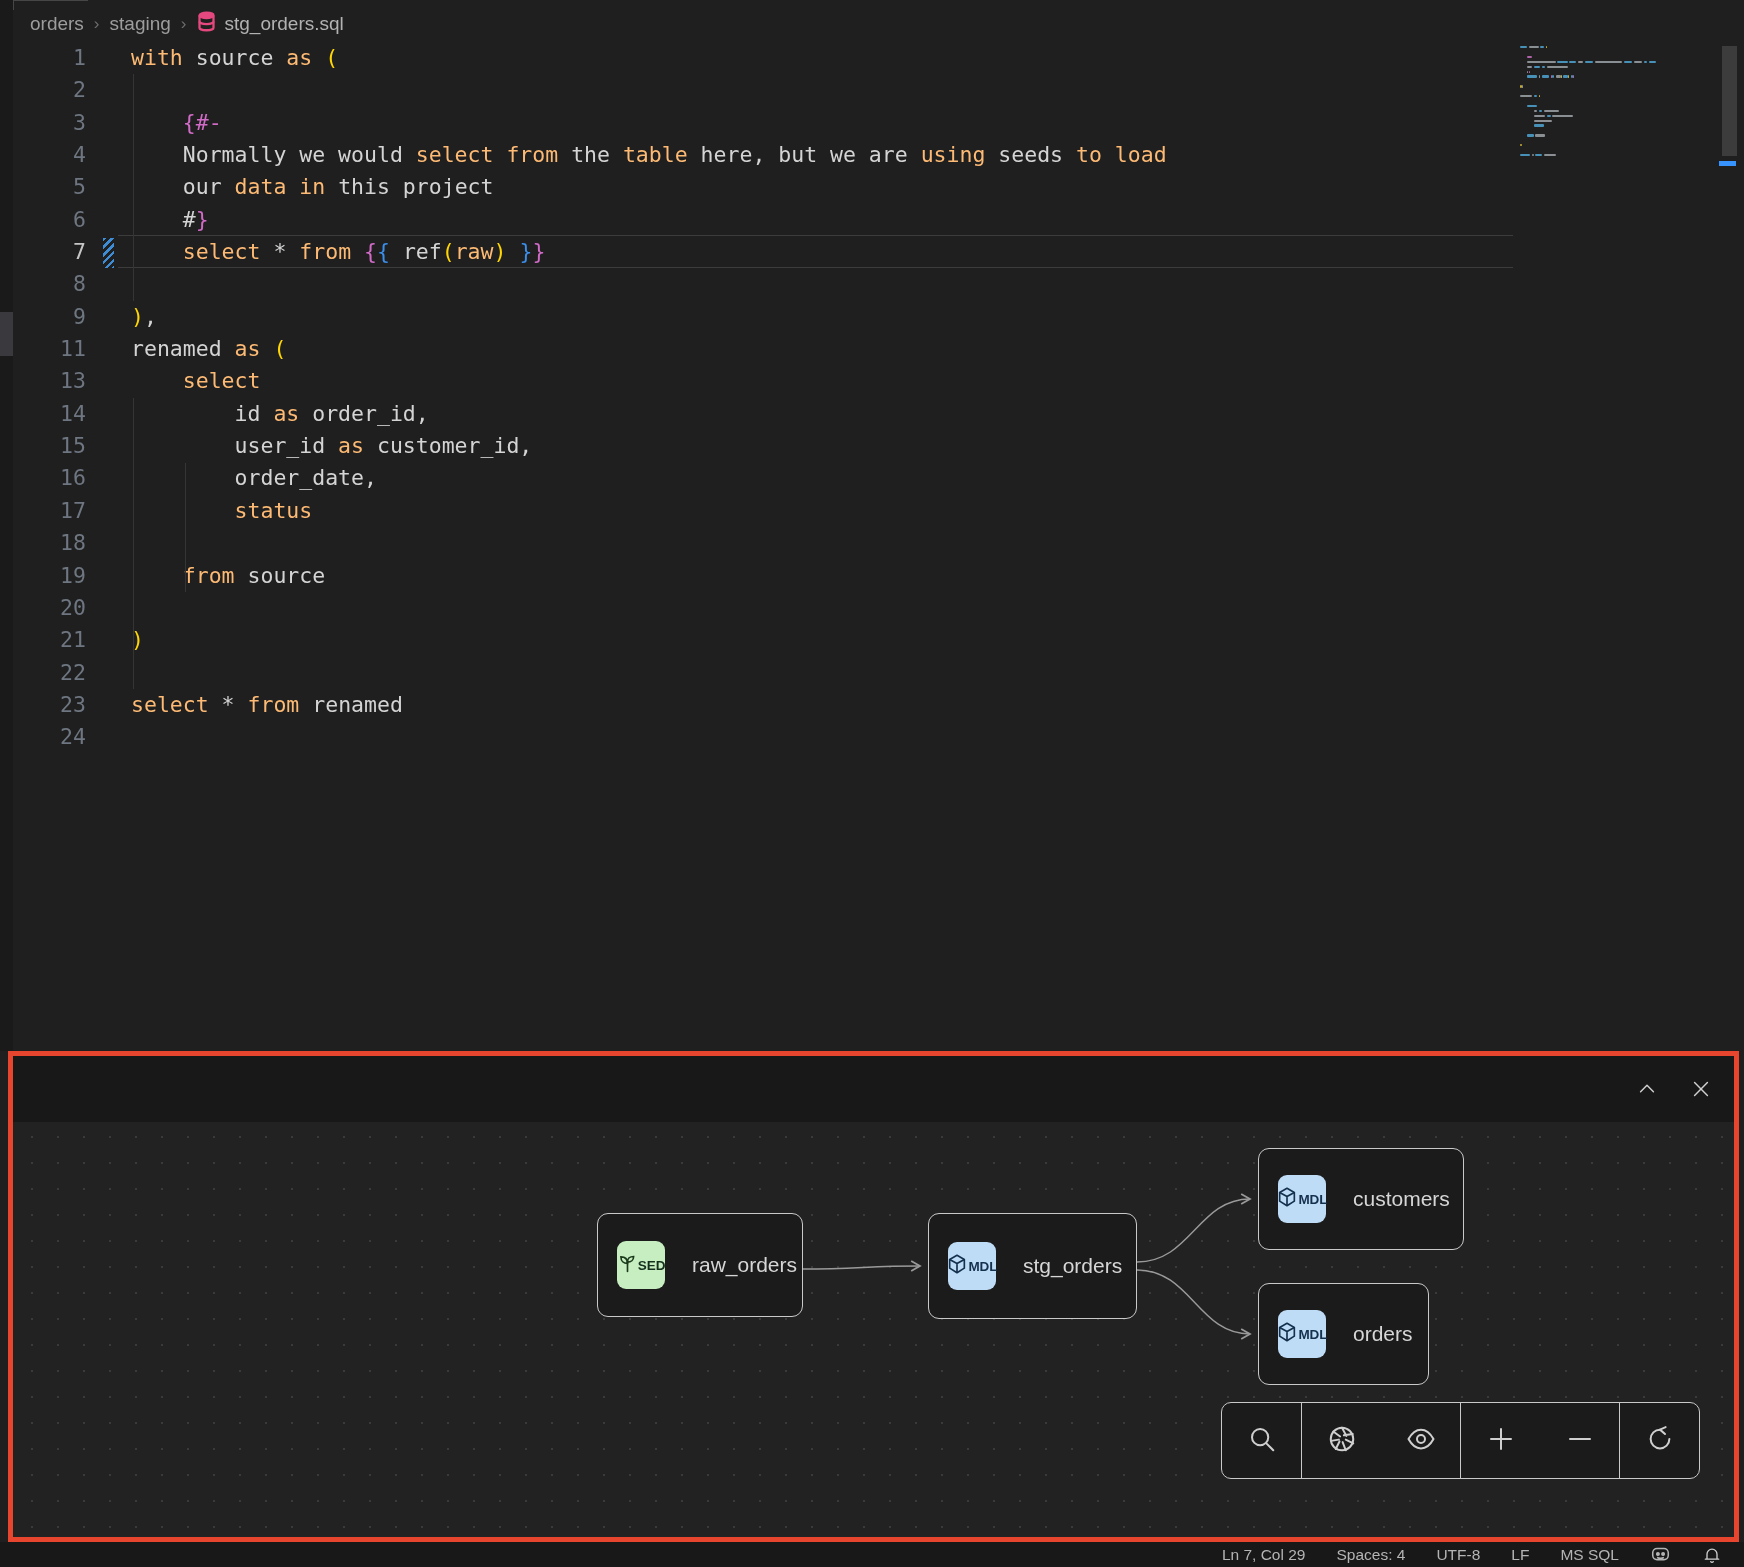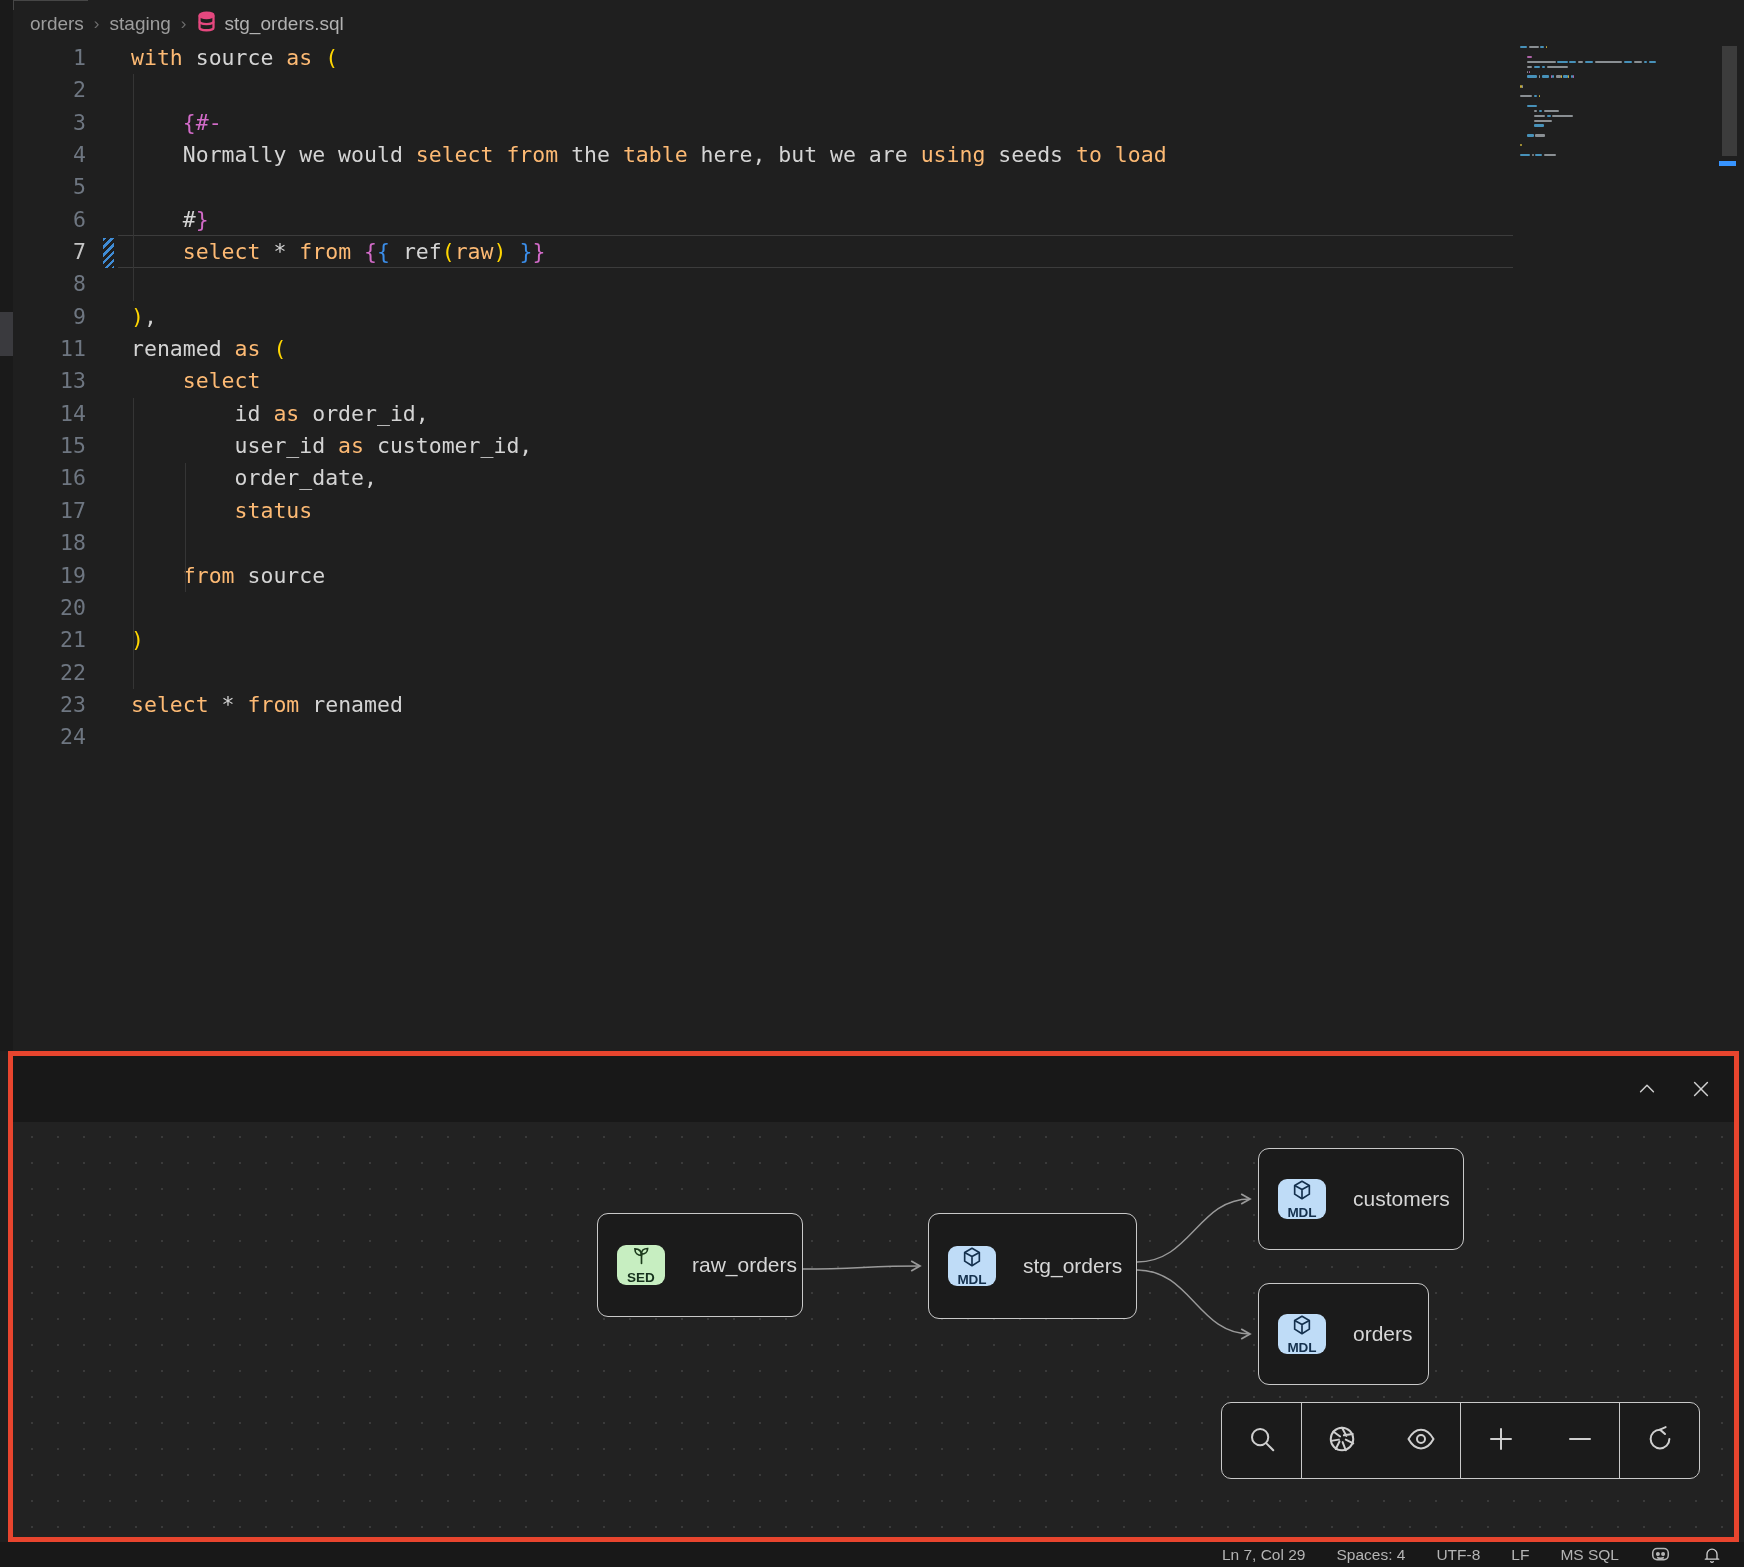--- a/index.html
+++ b/index.html
@@ -49,21 +49,21 @@
   .ptab.active { color:#e8e8e8; }
   .ptab.active::after { content:""; position:absolute; left:0; right:0; bottom:6px; height:3px; background:#2e7cd6; }
   .panel-actions { position:absolute; right:22px; top:0; height:66px; display:flex; align-items:center; gap:32px; }
   .panel-actions .icon-btn { width:22px; height:22px; display:flex; align-items:center; justify-content:center; cursor:pointer; }
   .canvas { position:absolute; left:0; top:66px; width:1721px; height:415px; background:#222222;
     background-image:radial-gradient(circle, #3a3a3a 1.3px, rgba(0,0,0,0) 1.4px);
     background-size:26px 26px; background-position:6px 2px; overflow:hidden; }
   .edges-svg { position:absolute; left:0; top:0; }
   .lnode { position:absolute; background:#1b1b1b; border:1.5px solid #c9c9c9; border-radius:11px;
     display:flex; align-items:center; padding-left:19px; gap:27px; }
-  .badge { width:48px; height:40px; border-radius:9px; display:flex; flex-direction:column;
+  .badge { width:48px; height:48px; border-radius:9px; display:flex; flex-direction:row;
     align-items:center; justify-content:center; flex:none; }
   .badge .btxt { font-size:13.5px; font-weight:bold; color:#15301c; line-height:14px; margin-top:1px; }
   .lnode .nlabel { font-size:21px; color:#d6d6d6; }
   .graph-toolbar { position:absolute; left:1208px; top:280px; width:479px; height:77px;
     border:1.5px solid #c9c9c9; border-radius:10px; background:#1b1b1b; display:flex; }
   .gt-btn { flex:1; display:flex; align-items:center; justify-content:center; cursor:pointer; }
   .gt-btn.divider { border-left:1.5px solid #c9c9c9; }
   
   .statusbar { position:absolute; left:0; top:1542px; width:1744px; height:25px; background:#181818;
     display:flex; align-items:center; justify-content:flex-end; gap:31px; padding-right:22px;
@@ -94,21 +94,21 @@
           </svg></span>
       <span>stg_orders.sql</span>
     </span>
   </div>
 
   <div class="code-area" id="code-area">
       <div class="code-line"><div class="ln">1</div><div class="gmark"></div><div class="code-text"><span class="tok-kw">with</span><span class="tok-pl"> source </span><span class="tok-kw">as</span><span class="tok-pl"> </span><span class="tok-y">(</span></div></div>
       <div class="code-line"><div class="ln">2</div><div class="gmark"></div><div class="code-text"></div></div>
       <div class="code-line"><div class="ln">3</div><div class="gmark"></div><div class="code-text"><span class="tok-m">    {#-</span></div></div>
       <div class="code-line"><div class="ln">4</div><div class="gmark"></div><div class="code-text"><span class="tok-pl">    Normally we would </span><span class="tok-kw">select</span><span class="tok-pl"> </span><span class="tok-kw">from</span><span class="tok-pl"> the </span><span class="tok-kw">table</span><span class="tok-pl"> here, but we are </span><span class="tok-kw">using</span><span class="tok-pl"> seeds </span><span class="tok-kw">to</span><span class="tok-pl"> </span><span class="tok-kw">load</span></div></div>
-      <div class="code-line"><div class="ln">5</div><div class="gmark"></div></div>
+      <div class="code-line"><div class="ln">5</div><div class="gmark"></div><div class="code-text"><span class="tok-pl">    our </span><span class="tok-kw">data</span><span class="tok-pl"> </span><span class="tok-kw">in</span><span class="tok-pl"> this project</span></div></div>
       <div class="code-line"><div class="ln">6</div><div class="gmark"></div><div class="code-text"><span class="tok-pl">    #</span><span class="tok-m">}</span></div></div>
       <div class="code-line"><div class="ln active">7</div><div class="gmark"></div><div class="code-text"><span class="tok-pl">    </span><span class="tok-kw">select</span><span class="tok-pl"> * </span><span class="tok-kw">from</span><span class="tok-pl"> </span><span class="tok-m">{</span><span class="tok-bl">{</span><span class="tok-pl"> ref</span><span class="tok-y">(</span><span class="tok-kw">raw</span><span class="tok-y">)</span><span class="tok-pl"> </span><span class="tok-bl">}</span><span class="tok-m">}</span></div></div>
       <div class="code-line"><div class="ln">8</div><div class="gmark"></div><div class="code-text"></div></div>
       <div class="code-line"><div class="ln">9</div><div class="gmark"></div><div class="code-text"><span class="tok-y">)</span><span class="tok-pl">,</span></div></div>
       <div class="code-line"><div class="ln">11</div><div class="gmark"></div><div class="code-text"><span class="tok-pl">renamed </span><span class="tok-kw">as</span><span class="tok-pl"> </span><span class="tok-y">(</span></div></div>
       <div class="code-line"><div class="ln">13</div><div class="gmark"></div><div class="code-text"><span class="tok-pl">    </span><span class="tok-kw">select</span></div></div>
       <div class="code-line"><div class="ln">14</div><div class="gmark"></div><div class="code-text"><span class="tok-pl">        id </span><span class="tok-kw">as</span><span class="tok-pl"> order_id,</span></div></div>
       <div class="code-line"><div class="ln">15</div><div class="gmark"></div><div class="code-text"><span class="tok-pl">        user_id </span><span class="tok-kw">as</span><span class="tok-pl"> customer_id,</span></div></div>
       <div class="code-line"><div class="ln">16</div><div class="gmark"></div><div class="code-text"><span class="tok-pl">        order_date,</span></div></div>
       <div class="code-line"><div class="ln">17</div><div class="gmark"></div><div class="code-text"><span class="tok-pl">        </span><span class="tok-kw">status</span></div></div>

